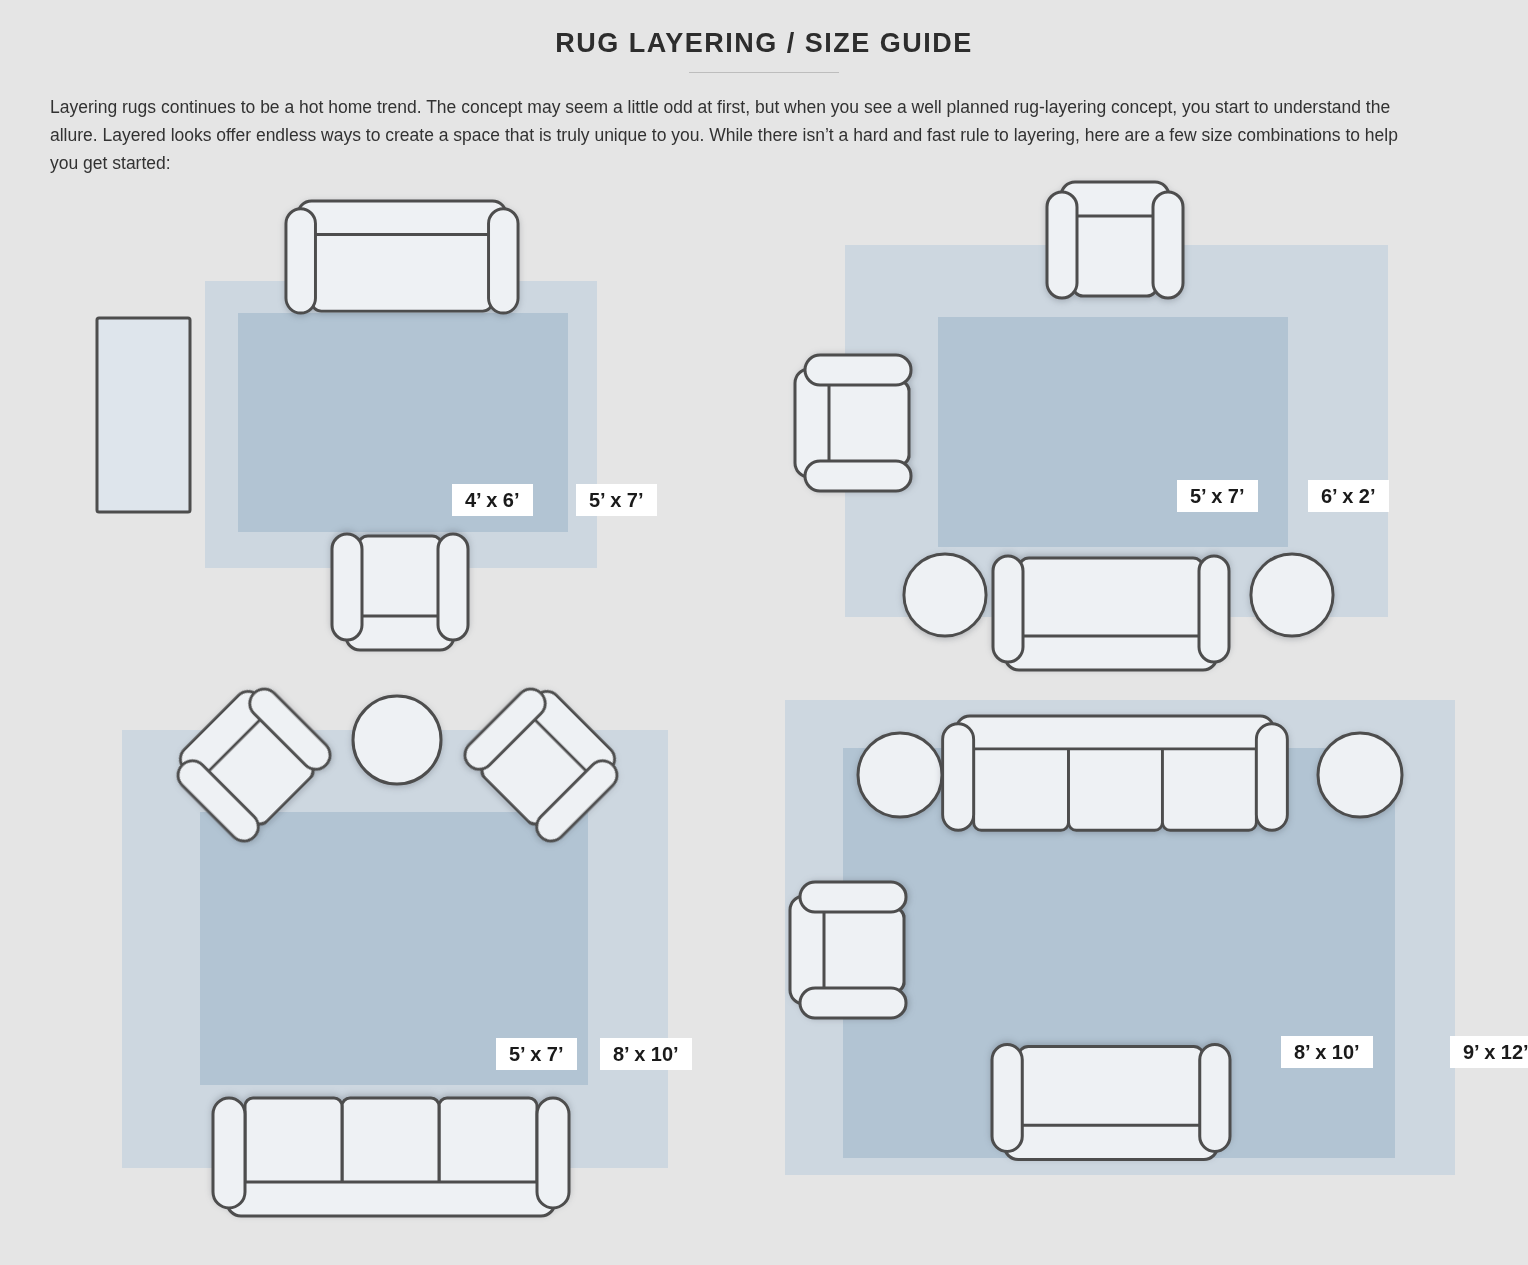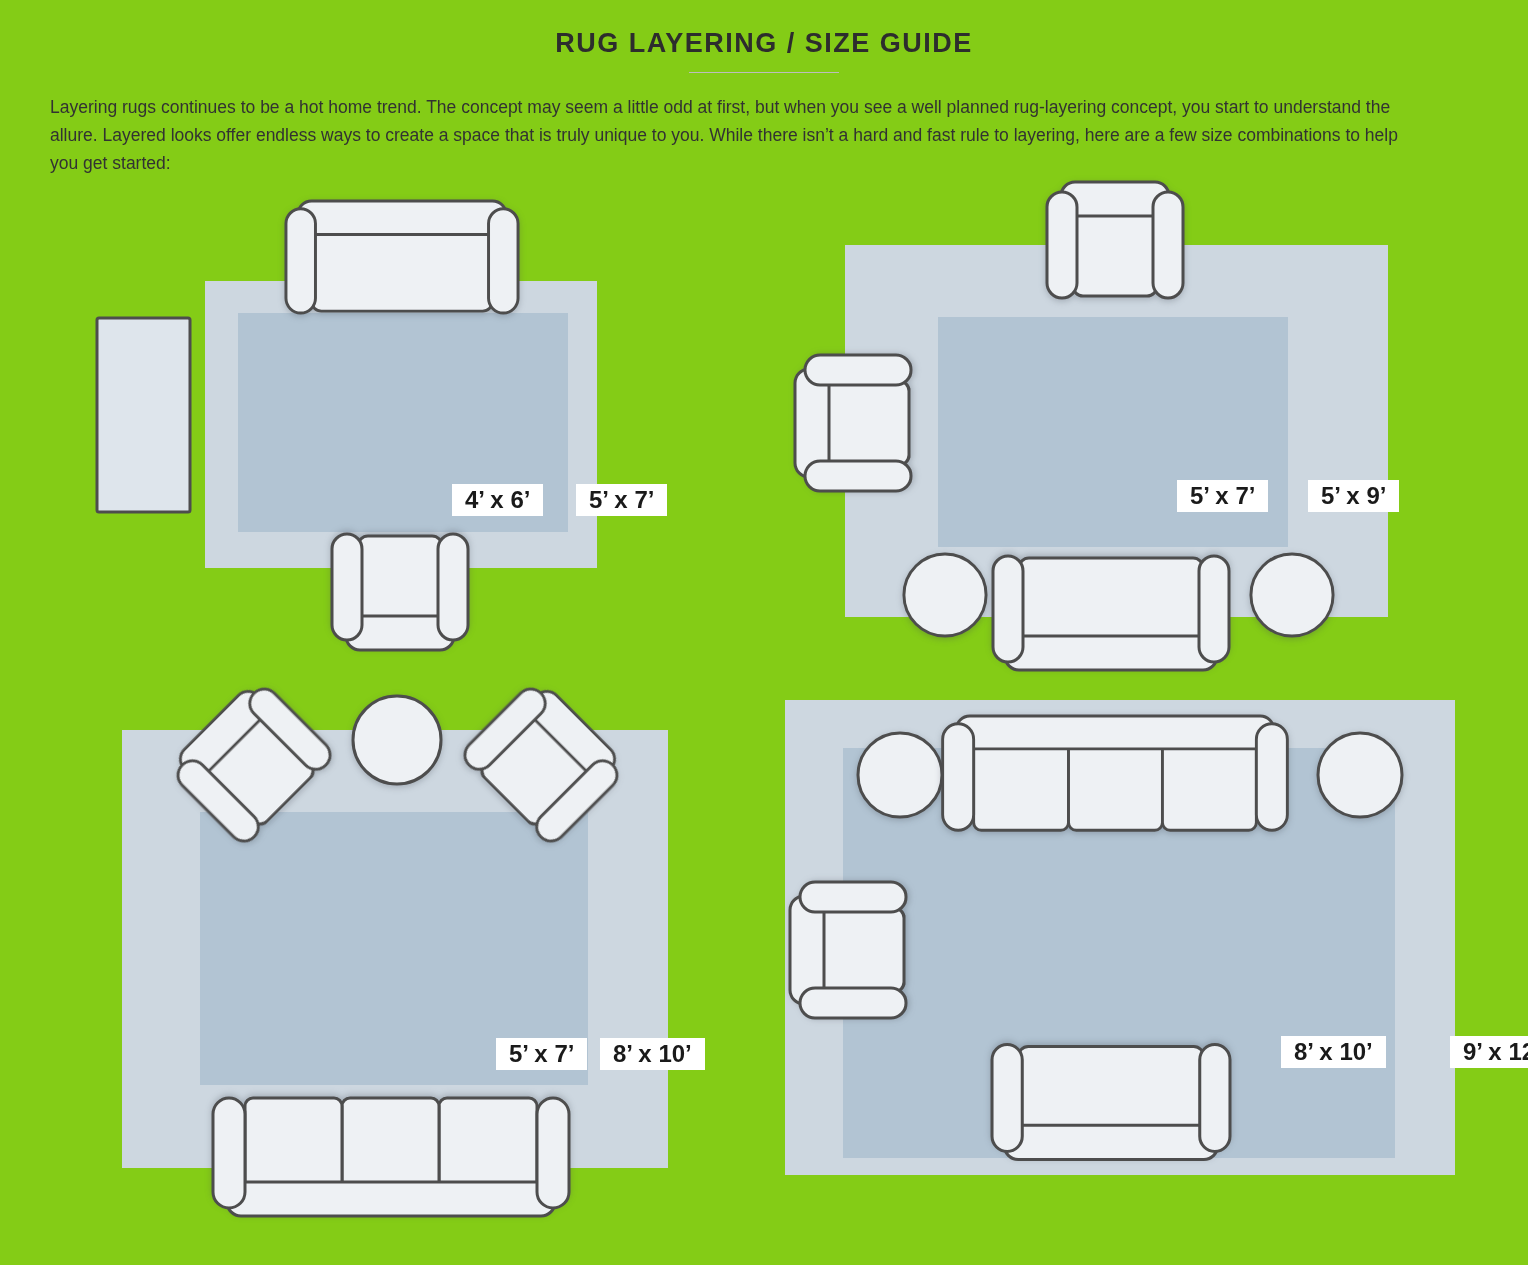--- a/index.html
+++ b/index.html
@@ -1,39 +1,39 @@
 <!DOCTYPE html>
 <html><head>
 <meta charset="utf-8">
 <style>
   * { margin:0; padding:0; box-sizing:border-box; }
   html,body { background:#ffffff; }
   body { font-family:"Liberation Sans", sans-serif; }
   .canvas {
     position:relative; width:1528px; height:1265px;
-    background:#84cc16; overflow:hidden;
+    background:#e5e5e5; overflow:hidden;
   }
   .title {
     padding-top:28px; text-align:center;
     font-size:27px; font-weight:bold; letter-spacing:1.5px;
     color:#2d2d2d;
   }
   .divider {
     width:150px; border-top:1px solid #bdbdbd;
     margin:13px auto 0;
   }
   .intro {
     margin:20px 85px 0 50px; width:1356px;
     font-size:17.5px; line-height:28px; color:#323232;
   }
   .diagram { position:absolute; }
   .piece { filter: drop-shadow(0 2px 3px rgba(60,70,80,0.28)); }
   .size-label {
     position:absolute; background:#ffffff;
-    padding:5px 13px; font-size:24px; font-weight:bold;
+    padding:5px 13px; font-size:20px; font-weight:bold;
     color:#1a1a1a; white-space:nowrap; line-height:22px;
   }
 </style>
 </head>
 <body>
 
 <div class="canvas">
 
   <h1 class="title">RUG LAYERING / SIZE GUIDE</h1>
   <div class="divider"></div>
@@ -133,21 +133,21 @@
     </g>
     <g class="piece" transform="translate(341,411) rotate(180)">
       <use href="#sym-loveseat" x="-121" y="-61" width="242" height="122"></use>
     </g>
   </svg>
 
   <div class="size-label" style="left:452px;top:484px">4’ x 6’</div>
   <div class="size-label" style="left:576px;top:484px">5’ x 7’</div>
 
   <div class="size-label" style="left:1177px;top:480px">5’ x 7’</div>
-  <div class="size-label" style="left:1308px;top:480px">5’ x 9’</div>
+  <div class="size-label" style="left:1308px;top:480px">6’ x 2’</div>
 
   <div class="size-label" style="left:496px;top:1038px">5’ x 7’</div>
   <div class="size-label" style="left:600px;top:1038px">8’ x 10’</div>
 
   <div class="size-label" style="left:1281px;top:1036px">8’ x 10’</div>
   <div class="size-label" style="left:1450px;top:1036px">9’ x 12’</div>
 
 </div>
 
 </body></html>

